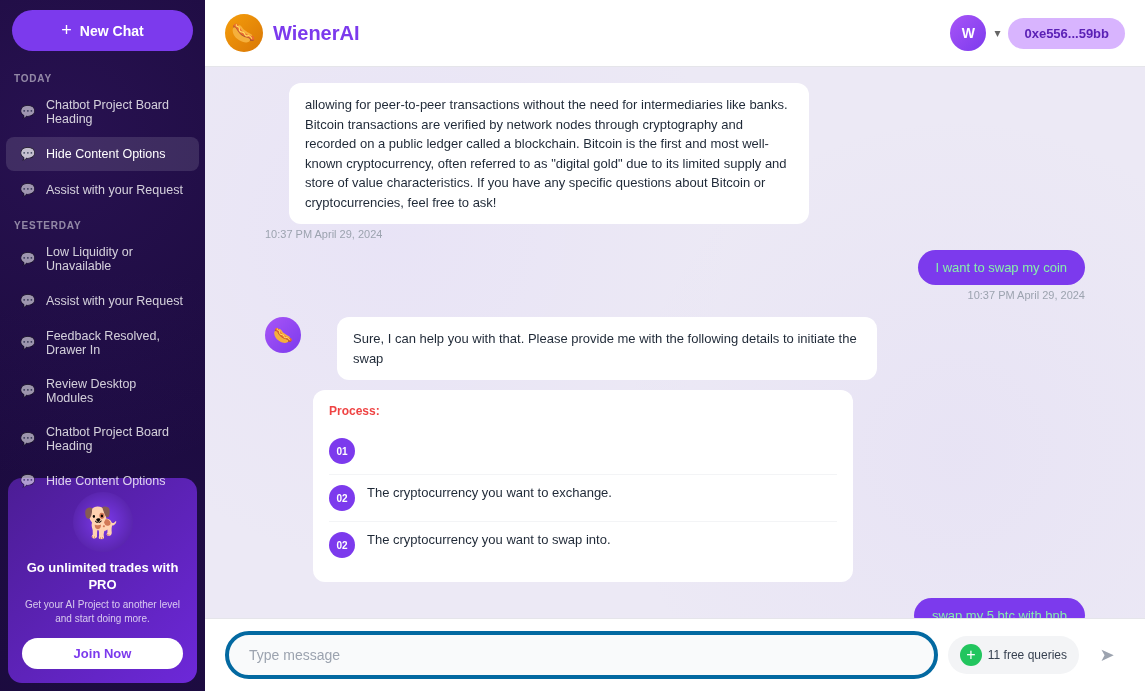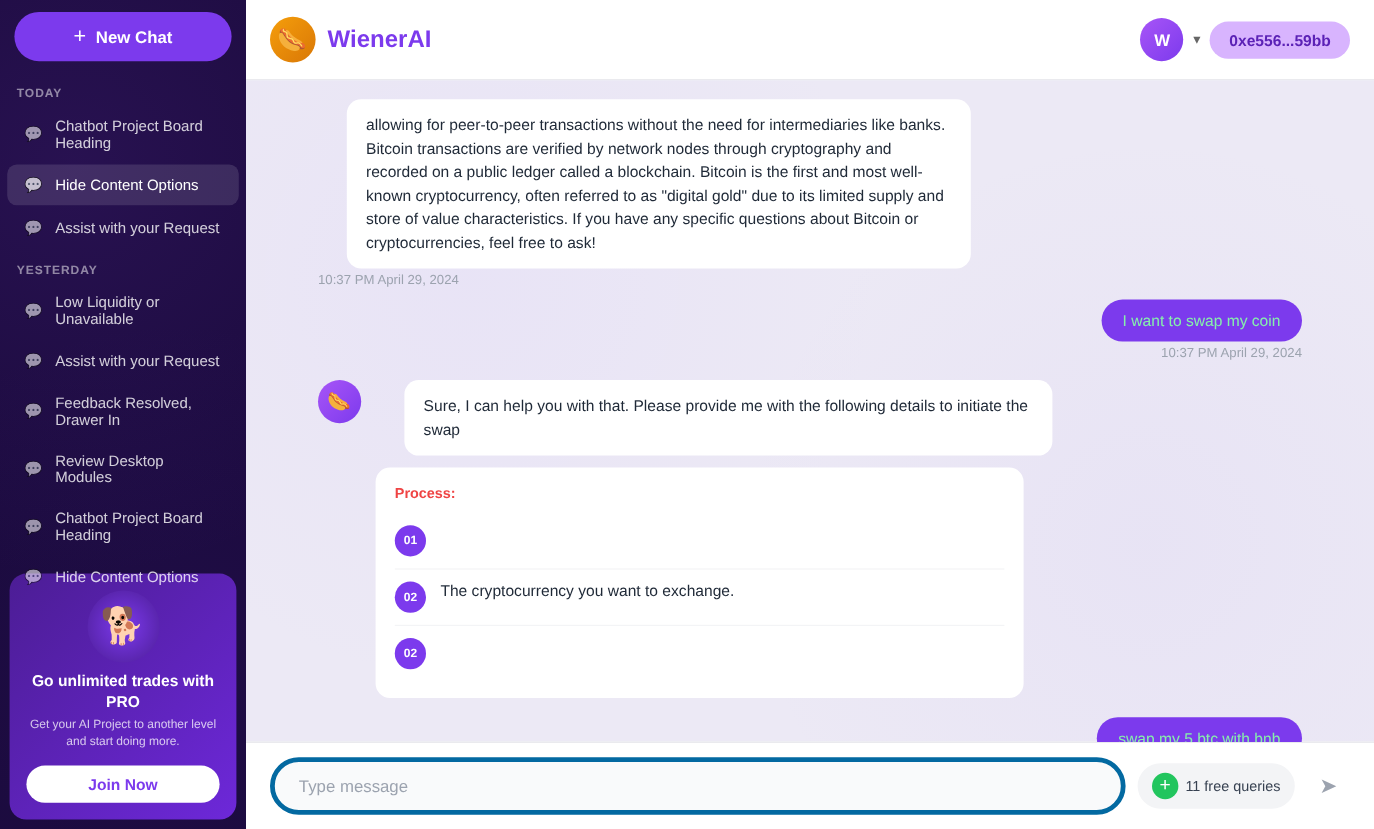--- a/index.html
+++ b/index.html
@@ -430,20 +430,21 @@
           <div class="process-label">Process:</div>
           <div class="process-item">
             <div class="process-num">01</div>
           </div>
           <div class="process-item">
             <div class="process-num">02</div>
             <span>The cryptocurrency you want to exchange.</span>
           </div>
           <div class="process-item">
             <div class="process-num">02</div>
+            <span>The cryptocurrency you want to swap into.</span>
           </div>
         </div>
       </div>
     </div>
 
     <div class="user-msg-row">
       <div class="user-bubble">
         <span>swap my 5 btc with bnb</span>
       </div>
     </div>

